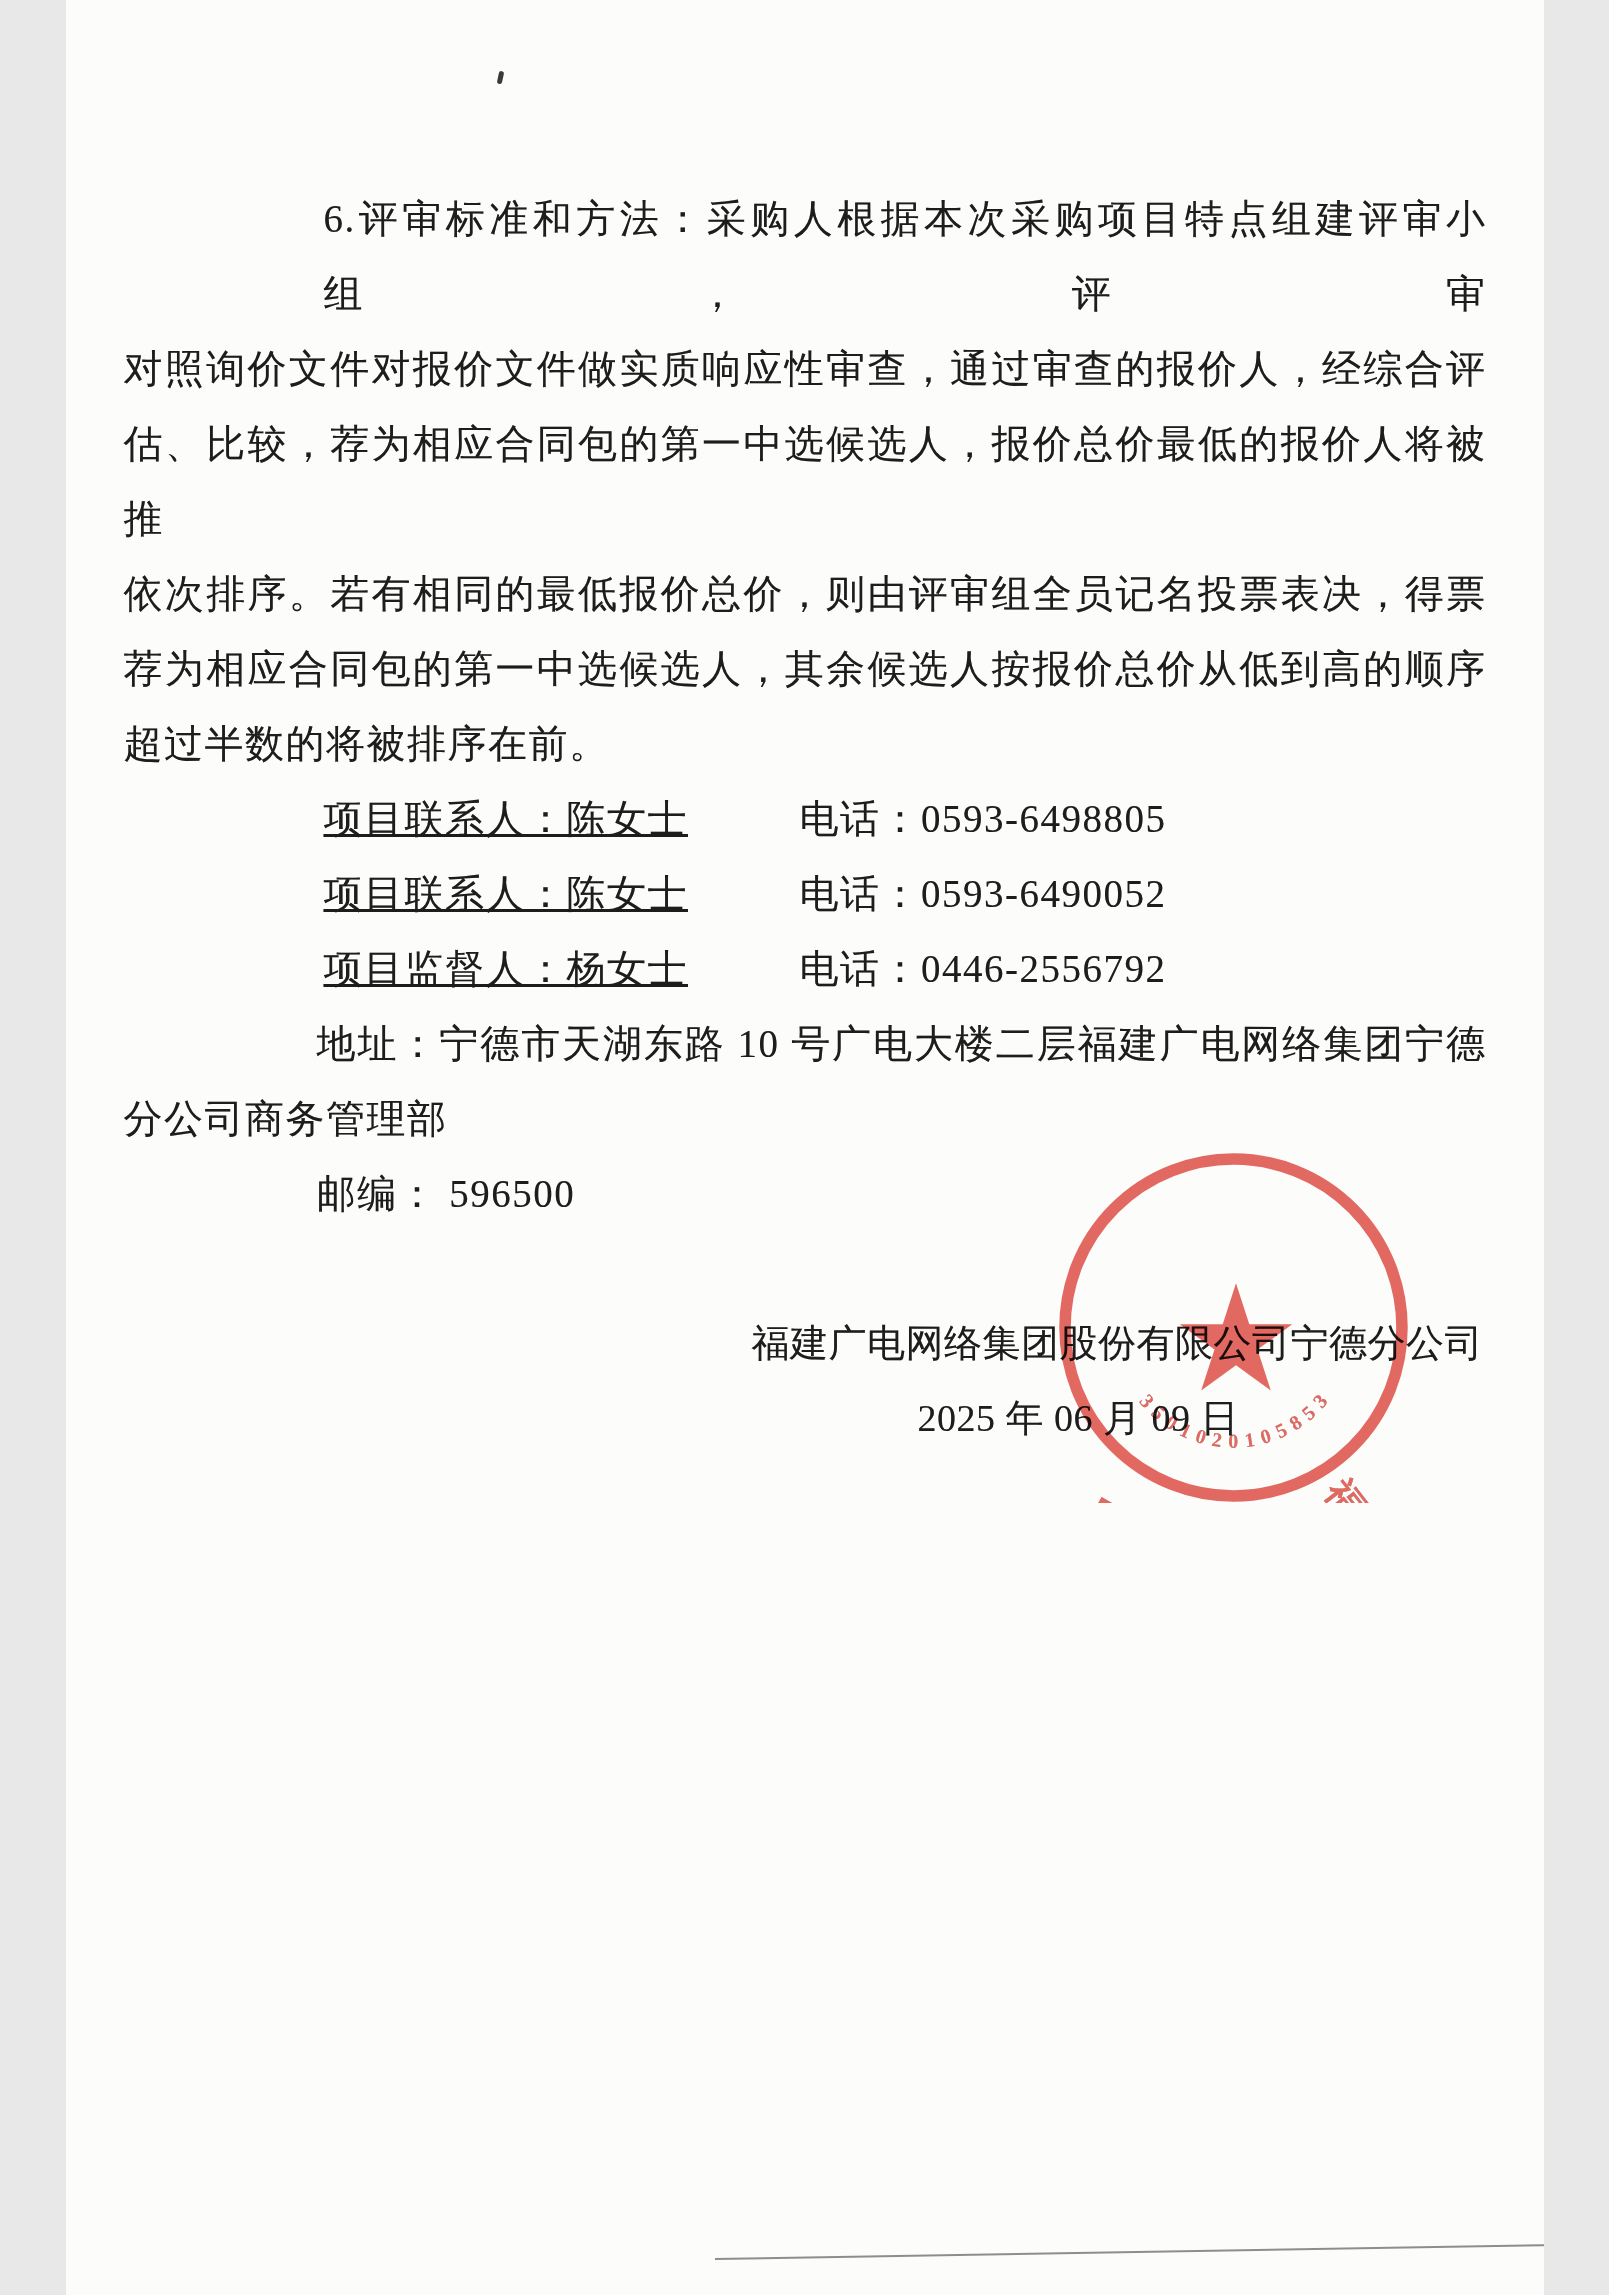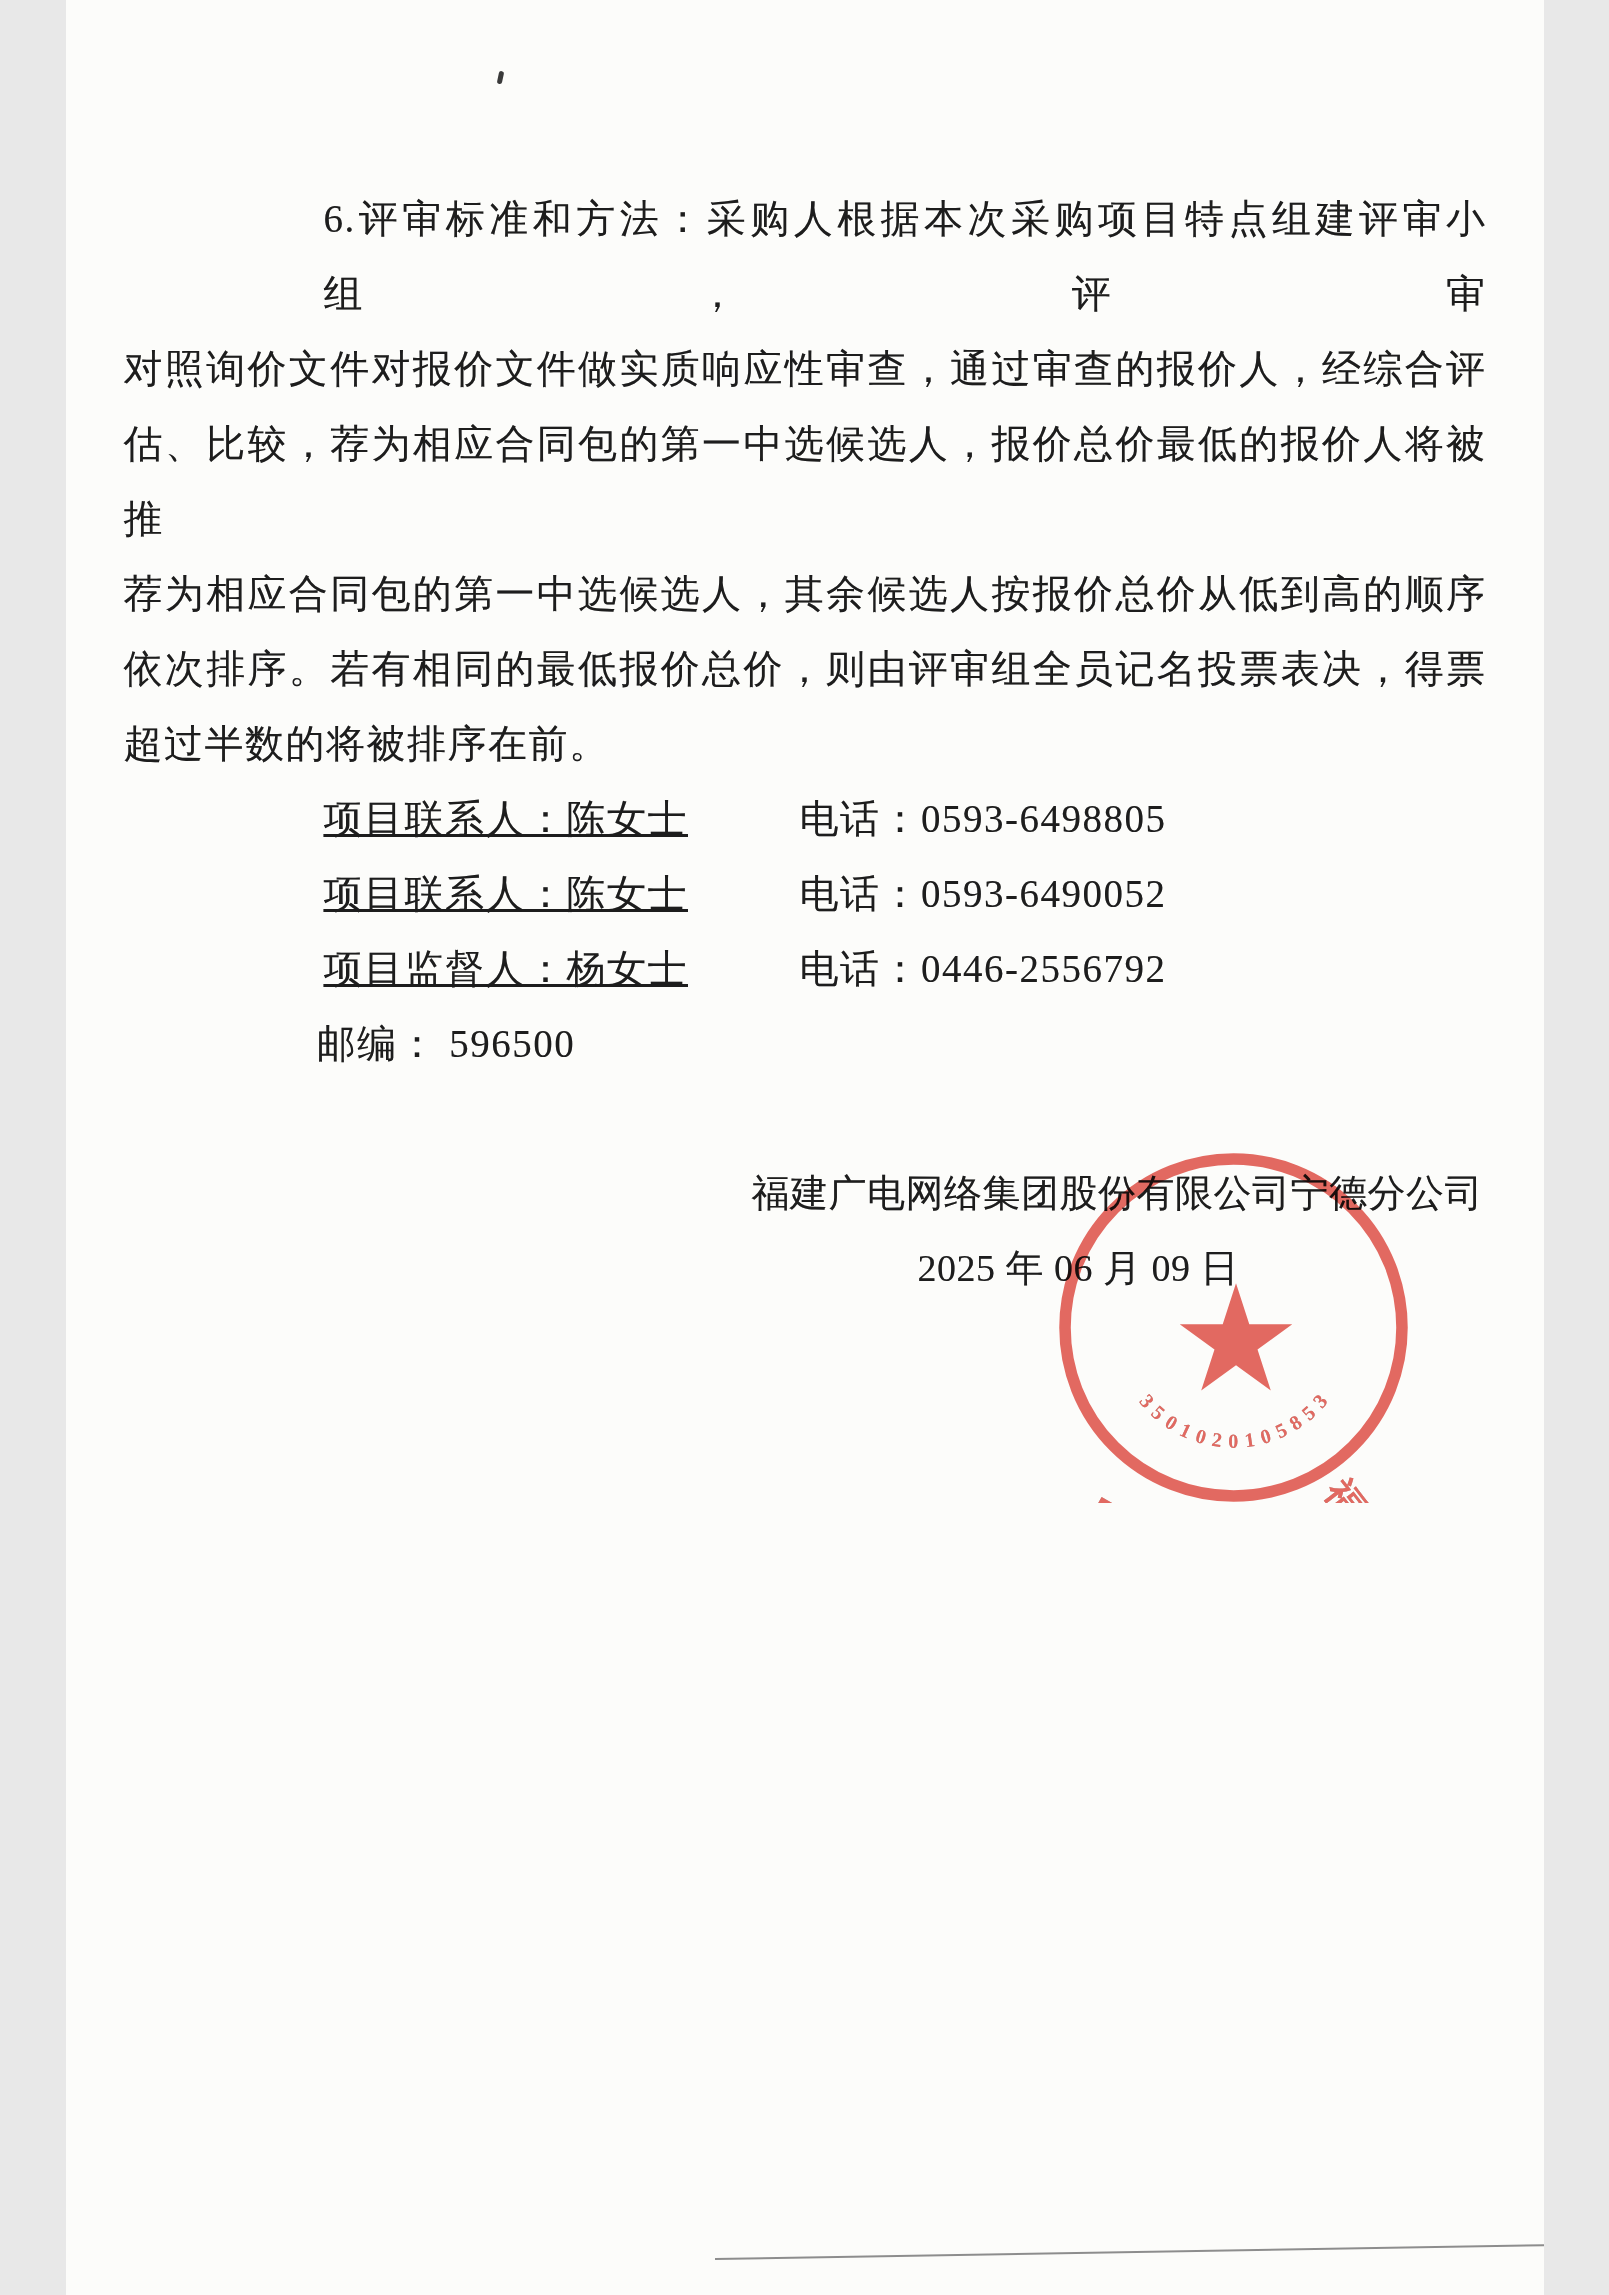--- a/index.html
+++ b/index.html
@@ -88,37 +88,38 @@
 </head>
 <body>
 
 <div class="page">
   <div class="content">
 
     <div class="para">
       <div class="line just indent">6.评审标准和方法：采购人根据本次采购项目特点组建评审小组，评审</div>
       <div class="line just">对照询价文件对报价文件做实质响应性审查，通过审查的报价人，经综合评</div>
       <div class="line just">估、比较，荐为相应合同包的第一中选候选人，报价总价最低的报价人将被推</div>
+      <div class="line just">依次排序。若有相同的最低报价总价，则由评审组全员记名投票表决，得票</div>
       <div class="line just">荐为相应合同包的第一中选候选人，其余候选人按报价总价从低到高的顺序</div>
-      <div class="line just">依次排序。若有相同的最低报价总价，则由评审组全员记名投票表决，得票</div>
       <div class="line">超过半数的将被排序在前。</div>
     </div>
 
     <div class="contacts">
       <div class="contact-row">
         <span class="contact-label">项目联系人：陈女士</span><span class="contact-phone">电话：0593-6498805</span>
       </div>
       <div class="contact-row">
         <span class="contact-label">项目联系人：陈女士</span><span class="contact-phone">电话：0593-6490052</span>
       </div>
       <div class="contact-row">
         <span class="contact-label">项目监督人：杨女士</span><span class="contact-phone">电话：0446-2556792</span>
       </div>
     </div>
 
+    <div class="addr">地址：宁德市天湖东路 10 号广电大楼二层福建广电网络集团宁德分公司商务管理部</div>
 
     <div class="postal">邮编： 596500</div>
 
     <div class="sig-company">福建广电网络集团股份有限公司宁德分公司</div>
     <div class="sig-date">2025 年 06 月 09 日</div>
   </div>
 
   <svg class="seal" viewBox="0 0 700 700" xmlns="http://www.w3.org/2000/svg">
     <defs>
       <path id="ringPath" d="M 350 608 A 258 258 0 1 1 349.9 608"></path>

